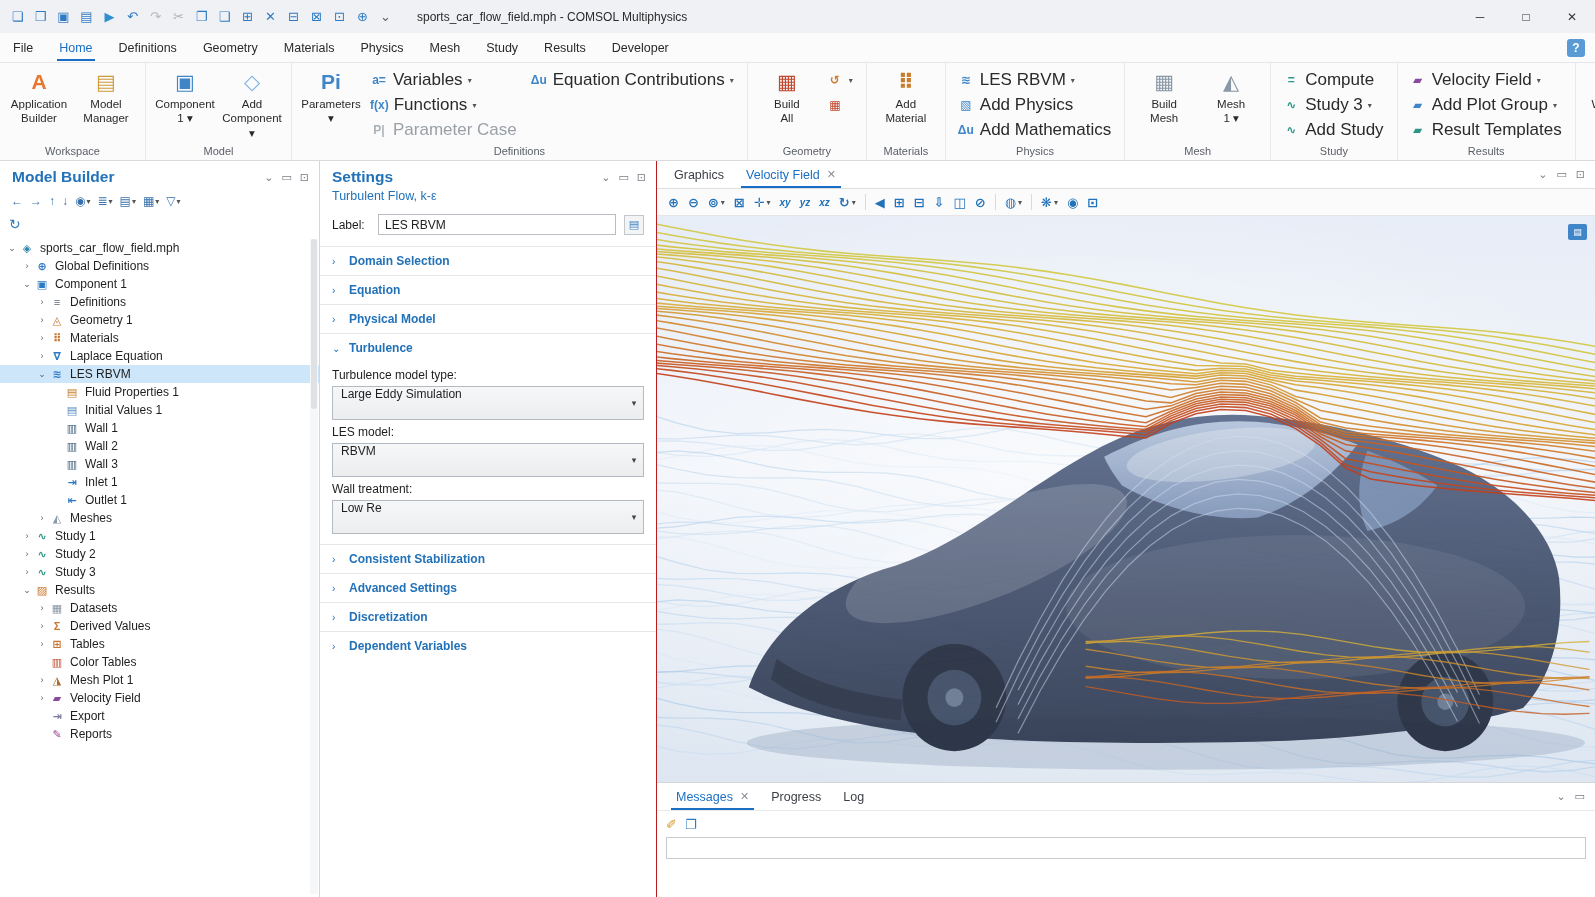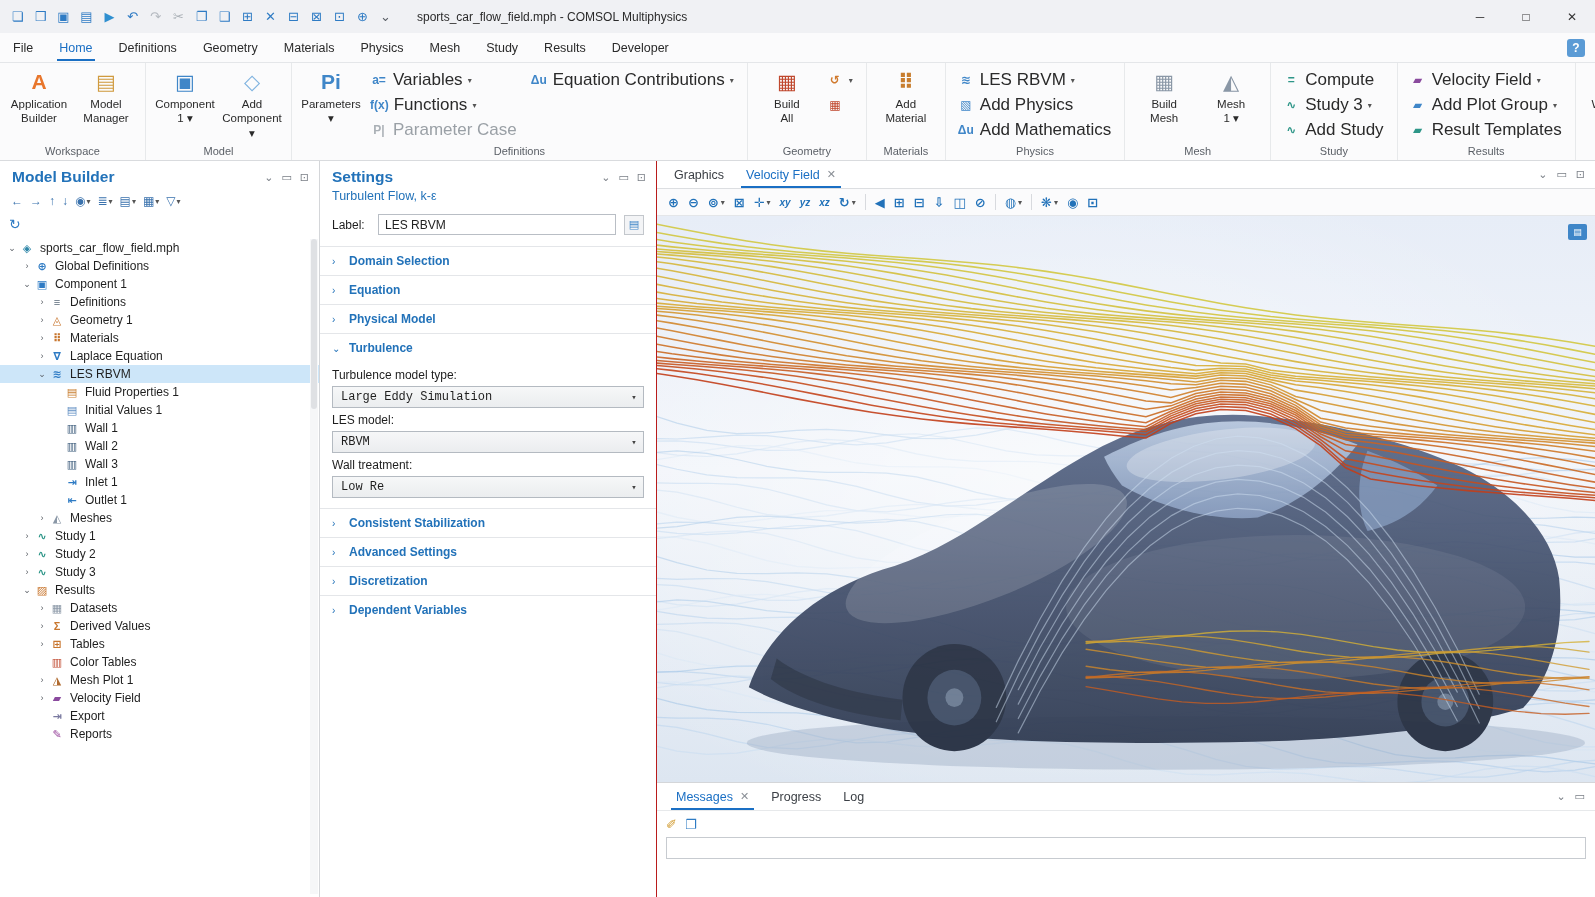--- a/index.html
+++ b/index.html
@@ -69,21 +69,21 @@
 .fieldrow label{font-size:12px;width:38px;flex:0 0 38px;}
 .txtinput{flex:1;height:21px;border:1px solid #b9bec5;padding:0 6px;font-size:12px;font-family:inherit;color:#222;background:#fff;}
 .inputbtn{width:20px;height:20px;flex:0 0 20px;border:1px solid #c3c7cc;background:#f3f4f6;display:flex;align-items:center;justify-content:center;font-size:11px;color:#3f86c8;}
 .spacer20{width:20px;flex:0 0 20px;}
 .sections{flex:1;overflow:hidden;margin-top:8px;}
 .sechead{display:flex;align-items:center;gap:7px;padding:7px 12px;border-top:1px solid #e4e6e9;}
 .schev{font-size:10px;color:#2272b9;width:10px;}
 .slabel{font-size:12px;font-weight:bold;color:#2272b9;}
 .secbody{padding:1px 12px 10px 12px;}
 .flabel{font-size:12px;margin:5px 0 4px 0;color:#1e1e1e;}
-.select{display:flex;align-items:center;height:22px;border:1px solid #b4bac1;background:linear-gradient(#f6f7f8,#ebedef);font-family:Liberation Mono, monospace;}
+.select{display:flex;height:34px;border:1px solid #b4bac1;background:linear-gradient(#f6f7f8,#ebedef);}
 .sval{flex:1;padding:0 8px;font-size:12px;color:#1e1e1e;white-space:nowrap;overflow:hidden;}
 .sarrow{width:18px;display:flex;align-items:center;justify-content:center;font-size:9px;color:#444;}
 
 
 .gcol{flex:1;display:flex;flex-direction:column;min-width:0;background:#fff;}
 .gtabs{flex:0 0 28px;display:flex;align-items:flex-end;border-bottom:1px solid #dcdee1;background:#fff;padding-left:6px;}
 .gtab{display:flex;align-items:center;gap:7px;padding:0 11px;height:27px;font-size:12.5px;color:#3c4046;position:relative;}
 .gtab.active{color:#1a6fc4;}
 .gtab.active::after{content:"";position:absolute;left:6px;right:6px;bottom:0;height:2px;background:#1a6fc4;}
 .tclose{font-size:11px;color:#8a8f96;}

